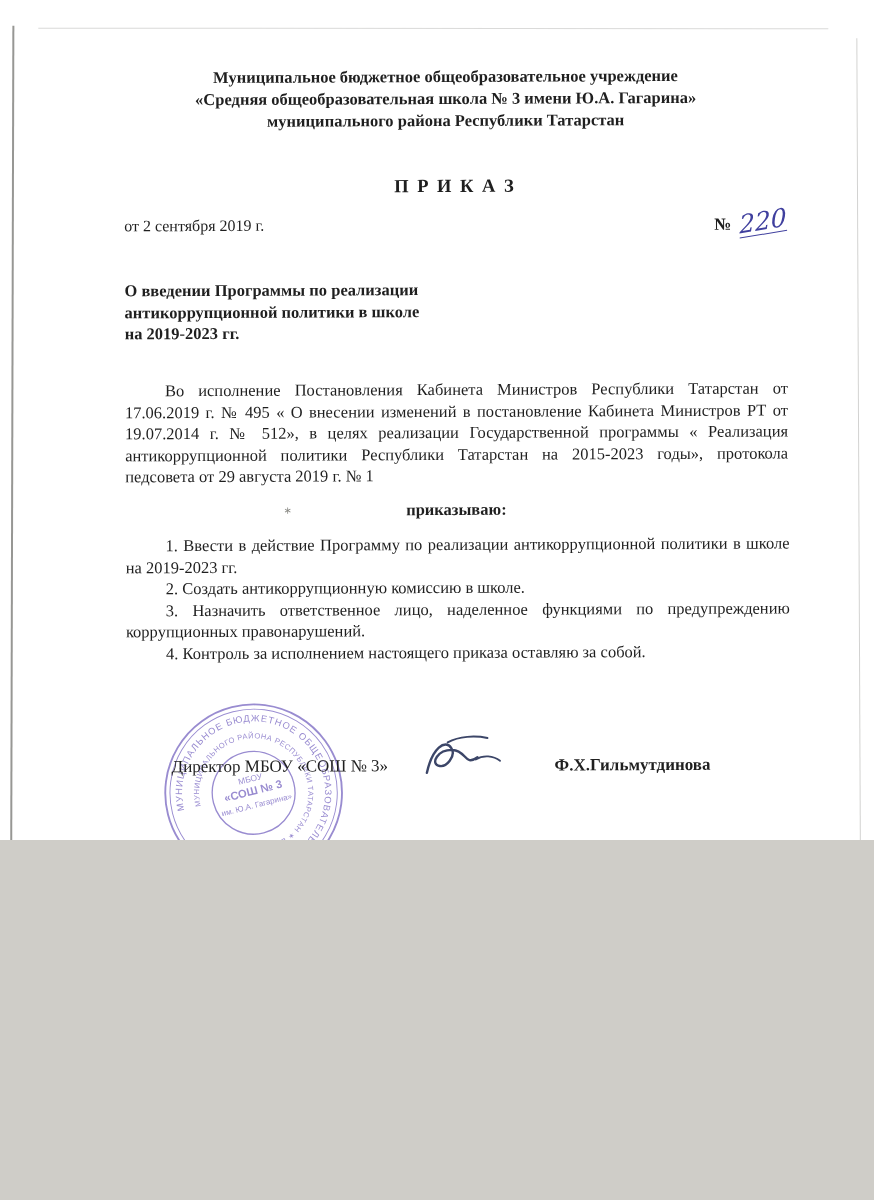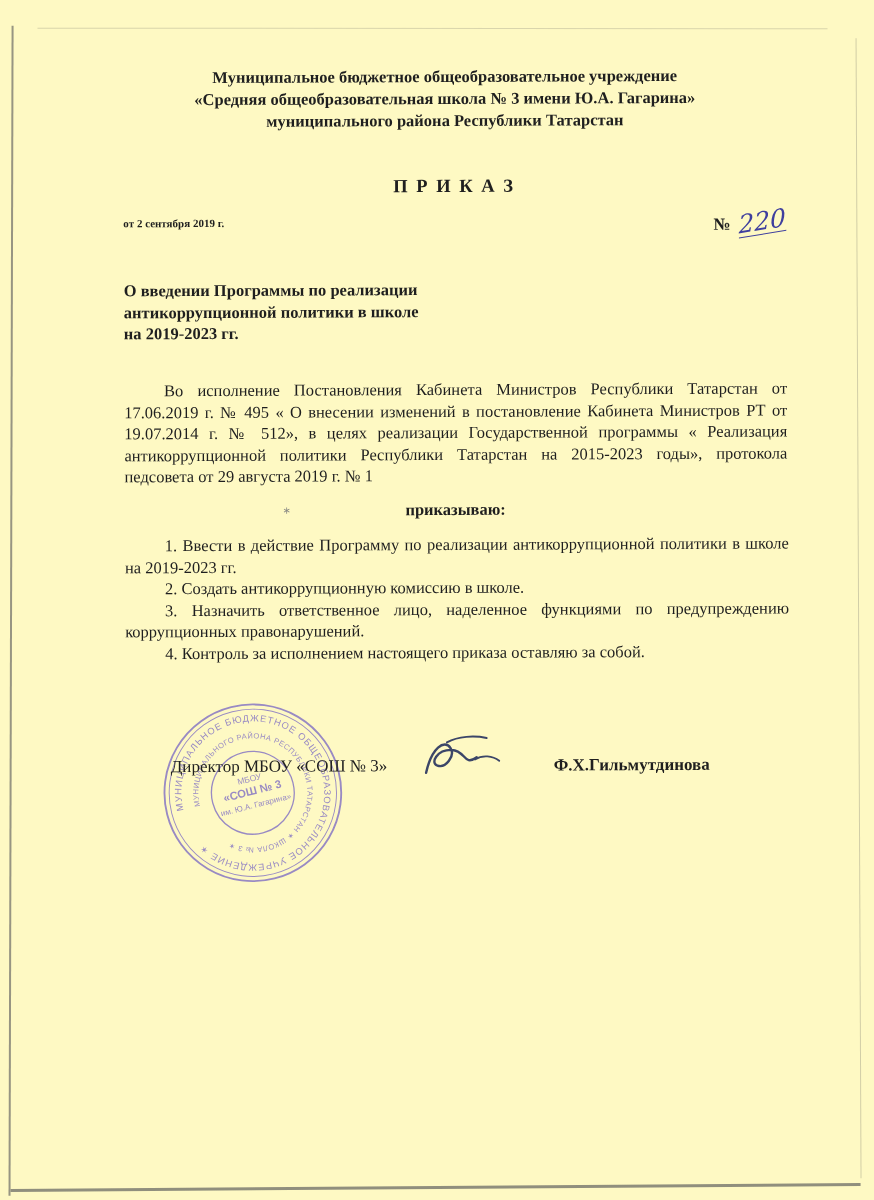--- a/index.html
+++ b/index.html
@@ -1,18 +1,18 @@
 <!DOCTYPE html>
 <html><head>
 <meta charset="utf-8">
 <style>
   html,body { margin:0; padding:0; background:#cfcdc8; font-family:"Liberation Serif", serif; }
   .scan {
-    position:relative; width:874px; height:1200px; margin:0 auto;
-    background:#fef9c3; overflow:hidden; color:#1f1f1f;
+    position:relative; width:874px; height:840px; margin:0 auto;
+    background:#ffffff; overflow:hidden; color:#1f1f1f;
   }
   .paper {
     position:absolute; inset:0; transform:rotate(-0.25deg);
   }
   
   .edge { position:absolute; background:#6b6b66; }
   .edge-left   { left:10px; top:24px; width:2px; height:1170px; transform:rotate(0.4deg); opacity:.7; }
   .edge-bottom { left:8px; top:1186px; width:850px; height:3px; transform:rotate(-0.15deg); opacity:.75; }
   .edge-top    { left:40px; top:28px; width:790px; height:1px; opacity:.25; transform:rotate(0.3deg); }
   .edge-right  { left:858px; top:40px; width:1px; height:1140px; opacity:.3; }
@@ -25,21 +25,21 @@
 
   .doc-title {
     position:absolute; top:176px; left:125px; width:662px;
     text-align:center; font-weight:bold; font-size:18.5px; letter-spacing:2px;
   }
 
   .date-row {
     position:absolute; top:216px; left:125px; right:86px;
     display:flex; justify-content:space-between; align-items:flex-start;
   }
-  .date-text { font-weight:bold; font-size:11px; }
+  .date-text { font-weight:normal; font-size:16px; }
   .num-group { display:flex; align-items:flex-start; }
   .num-sign { font-size:17px; font-weight:bold; }
   .num-hand {
     font-size:25px; font-style:italic; color:#3f3f9e;
     margin-left:8px; margin-top:-6px;
     transform:rotate(-9deg) skewX(-8deg);
     border-bottom:1.5px solid #3f3f9e; line-height:1;
     font-family:"DejaVu Serif", serif;
   }
 

